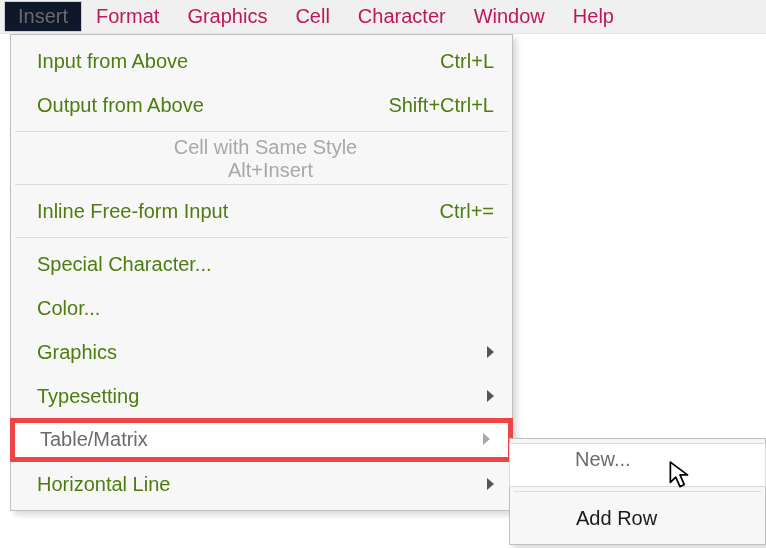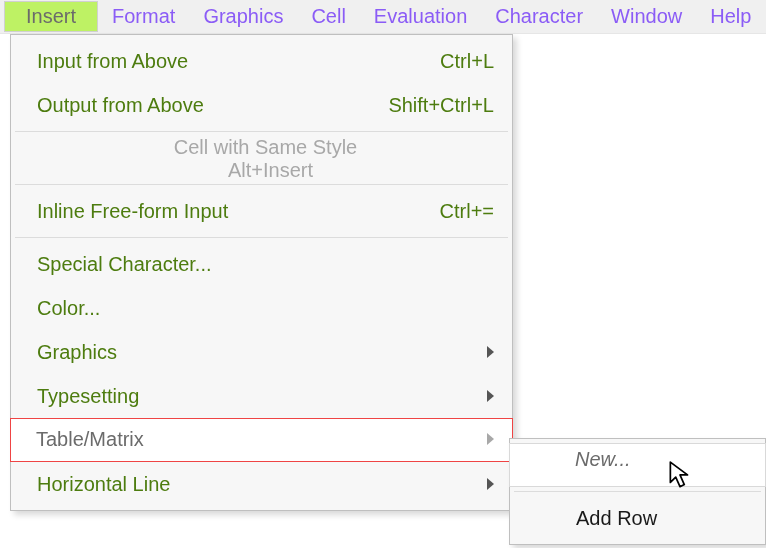--- a/index.html
+++ b/index.html
@@ -14,28 +14,28 @@
   .menubar {
     display: flex;
     align-items: center;
     background: #f0f0f0;
     height: 34px;
     border-bottom: 1px solid #e6e6e6;
     padding: 0 4px;
   }
   .menubar .mitem {
     padding: 4px 14px;
-    color: #8b5cf6;
+    color: #be185d;
     cursor: default;
     user-select: none;
   }
   .menubar .mitem.active {
-    background: #bef264;
+    background: #0f172a;
     border: 1px solid #d0d0d0;
-    padding: 3px 21px;
+    padding: 3px 13px;
     color: #6b6b6b;
   }
   .dropdown {
     position: absolute;
     left: 10px;
     top: 34px;
     width: 503px;
     background: #f7f7f7;
     border: 1px solid #bfbfbf;
     box-shadow: 4px 4px 6px rgba(0,0,0,0.15);
@@ -45,21 +45,21 @@
     display: flex;
     align-items: center;
     height: 44px;
     padding: 0 18px 0 26px;
     color: #4d7c0f;
     cursor: default;
   }
   .dropdown .row.disabled { color: #a8a8a8; flex-direction: column; }
   .dropdown .row.highlight {
     background: #ffffff;
-    border: 1px solid #ef4444;
+    border: 5px solid #ef4444;
     color: #6b6b6b;
     margin: 0 -1px;
     padding: 0 18px 2px 25px;
     text-align: right;
   }
   .dropdown .label {}
   .dropdown .spacer { flex: 1; }
   .dropdown .shortcut { color: inherit; padding-left: 10px; }
   .dropdown .sep {
     height: 1px;
@@ -92,21 +92,20 @@
     padding: 0 18px 0 66px;
     color: #1a1a1a;
     cursor: default;
   }
   .submenu .srow.highlight {
     background: #ffffff;
     border: 1px solid #d9d9d9;
     color: #6b6b6b;
     margin: 0 -1px;
     padding: 0 18px 12px 65px;
-    font-style: italic;
   }
   .submenu .ssep {
     height: 1px;
     background: #dcdcdc;
     margin: 4px 4px;
   }
   .cursor {
     position: absolute;
     left: 667px;
     top: 461px;
@@ -114,21 +113,20 @@
   }
 </style>
 </head>
 <body>
 
 <div class="menubar" id="menubar">
     <div class="mitem active">Insert</div>
     <div class="mitem">Format</div>
     <div class="mitem">Graphics</div>
     <div class="mitem">Cell</div>
-    <div class="mitem">Evaluation</div>
     <div class="mitem">Character</div>
     <div class="mitem">Window</div>
     <div class="mitem">Help</div>
   </div>
 
 <div class="dropdown" id="dropdown">
     <div class="row">
       <span class="label">Input from Above</span>
       <span class="spacer"></span>
       <span class="shortcut">Ctrl+L</span>

